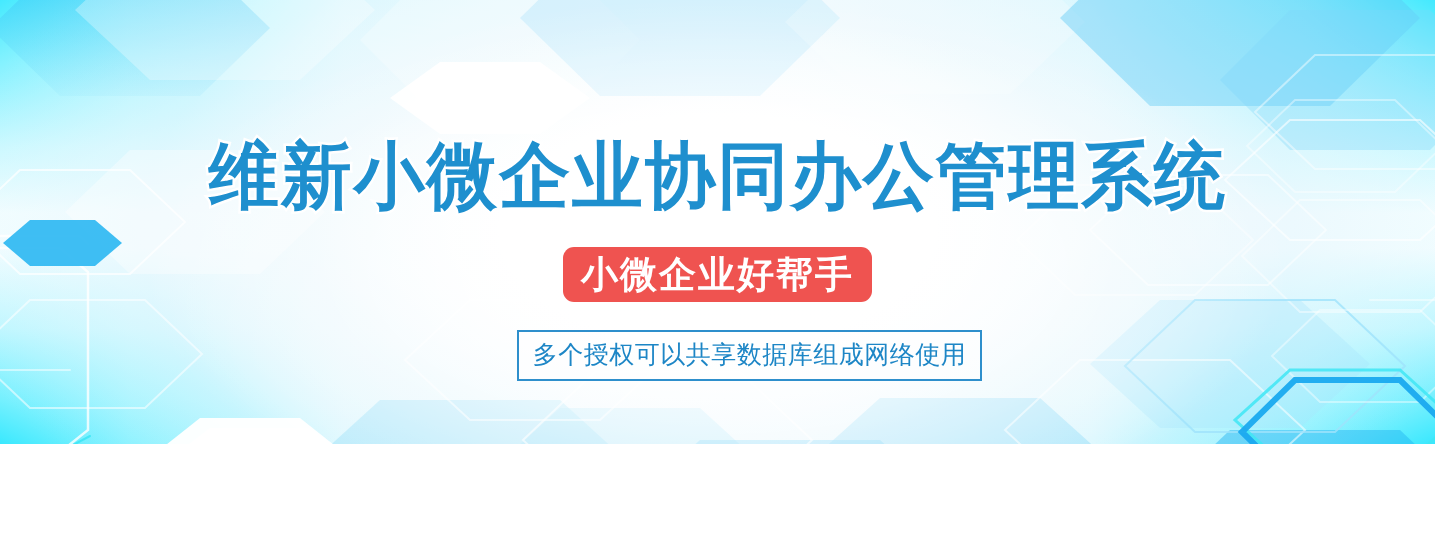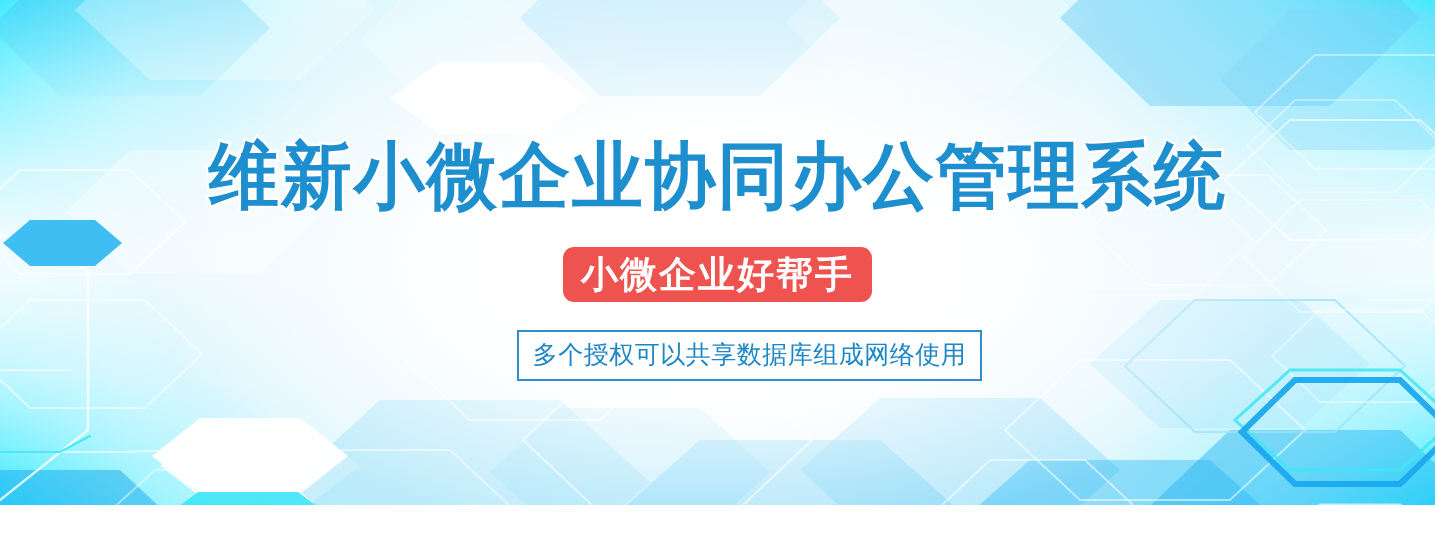--- a/index.html
+++ b/index.html
@@ -2,21 +2,21 @@
 <html><head>
 <meta charset="utf-8">
 <style>
   html,body{margin:0;padding:0;}
   body{
     width:1435px;height:538px;overflow:hidden;
     font-family:"Liberation Sans","DejaVu Sans",sans-serif;
     background:#ffffff;
   }
   #banner{
-    position:relative;width:1435px;height:505px;overflow:hidden;
+    position:relative;width:1435px;height:444px;overflow:hidden;
     background:
       radial-gradient(ellipse 780px 420px at 50% 52%, #ffffff 0%, rgba(255,255,255,0.96) 28%, rgba(233,247,253,0.72) 52%, rgba(190,231,250,0.22) 74%, rgba(150,215,248,0) 100%),
       linear-gradient(to bottom, #2bb8f2 0%, #72d2f7 14%, #c6ecfb 33%, #f3fbfe 48%, #f2fafe 56%, #b9e6fa 74%, #61cdf6 90%, #1eb4f2 100%),
       linear-gradient(to right, #1fb2f0 0%, #7cd6f8 9%, #dff4fd 24%, #f7fcfe 45%, #f7fcfe 56%, #dbf2fd 76%, #79d4f8 91%, #1db0ef 100%);
     background-blend-mode: normal, screen, multiply;
   }
   #hexlayer, #hexlayer2, #glow{position:absolute;left:0;top:0;width:1435px;height:538px;}
   #glow{pointer-events:none;
     background:radial-gradient(ellipse 700px 330px at 50% 50%, rgba(255,255,255,0.92) 0%, rgba(255,255,255,0.80) 30%, rgba(255,255,255,0.38) 58%, rgba(255,255,255,0) 82%);
   }

